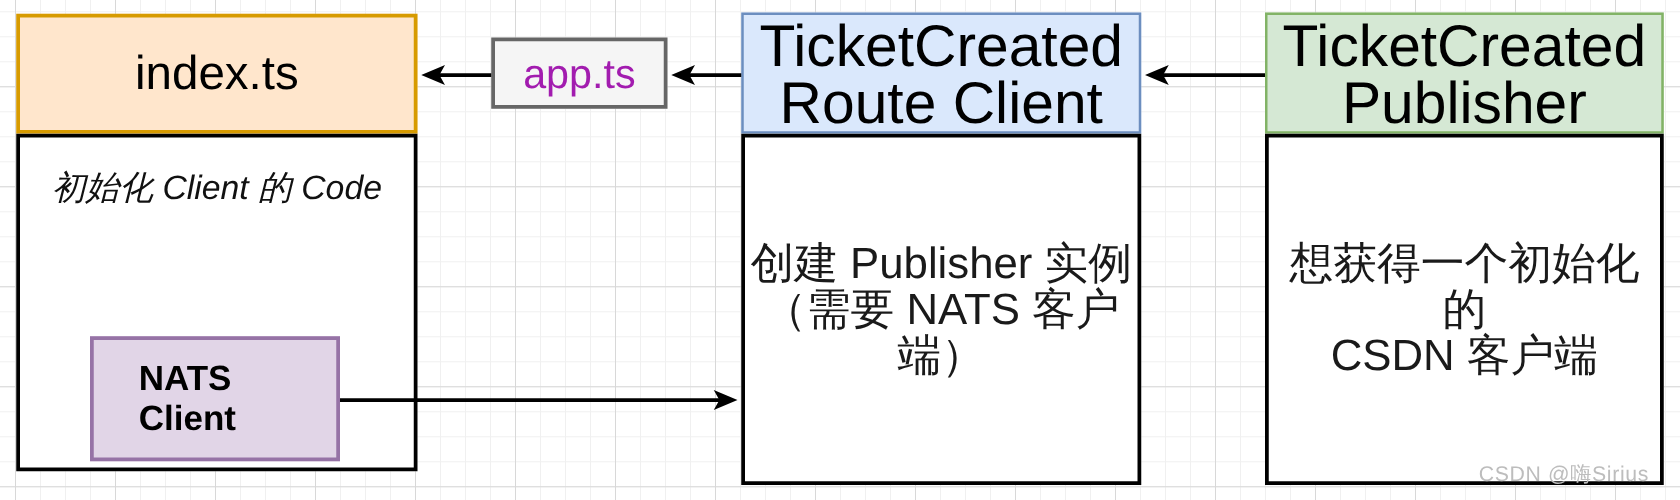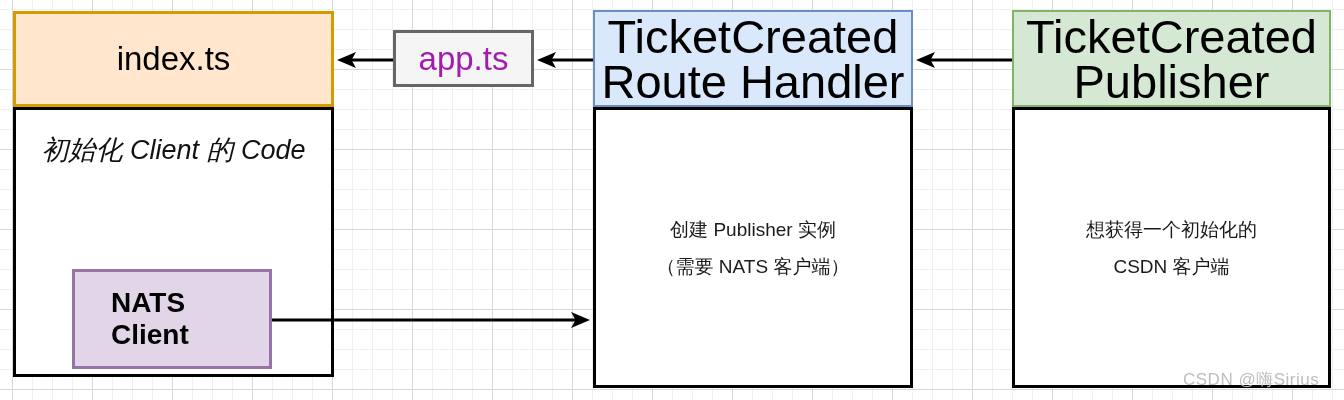--- a/index.html
+++ b/index.html
@@ -25,22 +25,22 @@
     display:flex;align-items:center;justify-content:center;
     text-align:center;color:#000;
     border:3px solid #000;background:#fff;
   }
   .node-body{
     background:#ffffff;border:3px solid #000000;
     display:flex;flex-direction:column;align-items:center;justify-content:center;
     text-align:center;color:#000;
   }
   .title-line{display:block;line-height:45px;font-size:47px;}
-  .single-title{font-size:33px;line-height:36px;}
-  .cn-line{display:block;font-size:19px;line-height:37px;color:#1a1a1a;}
+  .single-title{font-size:38px;line-height:36px;}
+  .cn-line{display:block;font-size:35px;line-height:37px;color:#1a1a1a;}
   .note-body{justify-content:flex-start;padding-top:22px;}
   .note-text{font-style:italic;font-size:27px;color:#111;}
   .nats-box{
     display:flex;align-items:center;justify-content:center;
     border:3px solid #000;font-weight:bold;font-size:28px;color:#000;padding-left:36px;
   }
   .app-box{
     display:flex;align-items:center;justify-content:center;
     border:3px solid #666;font-size:33px;
   }
@@ -65,21 +65,21 @@
     <span>NATS Client</span>
   </div>
 
   <div class="abs app-box" style="left: 393px; top: 30px; width: 141px; height: 57px; background-color: rgb(245, 245, 245); border-color: rgb(102, 102, 102); color: #a21caf;">
     <span>app.ts</span>
   </div>
 
   <div class="abs node-header" style="left: 593px; top: 10px; width: 320px; height: 97px; border-width: 2px; background-color: rgb(218, 232, 252); border-color: rgb(108, 142, 191);">
     <div>
       <span class="title-line">TicketCreated</span>
-      <span class="title-line">Route Handler</span>
+      <span class="title-line">Route Client</span>
     </div>
   </div>
   <div class="abs node-body" style="left:593px;top:107px;width:320px;height:281px;">
     <span class="cn-line">创建 Publisher 实例</span>
     <span class="cn-line">（需要 NATS 客户端）</span>
   </div>
 
   <div class="abs node-header" style="left: 1012px; top: 10px; width: 319px; height: 97px; border-width: 2px; background-color: rgb(213, 232, 212); border-color: rgb(130, 179, 102);">
     <div>
       <span class="title-line">TicketCreated</span>

